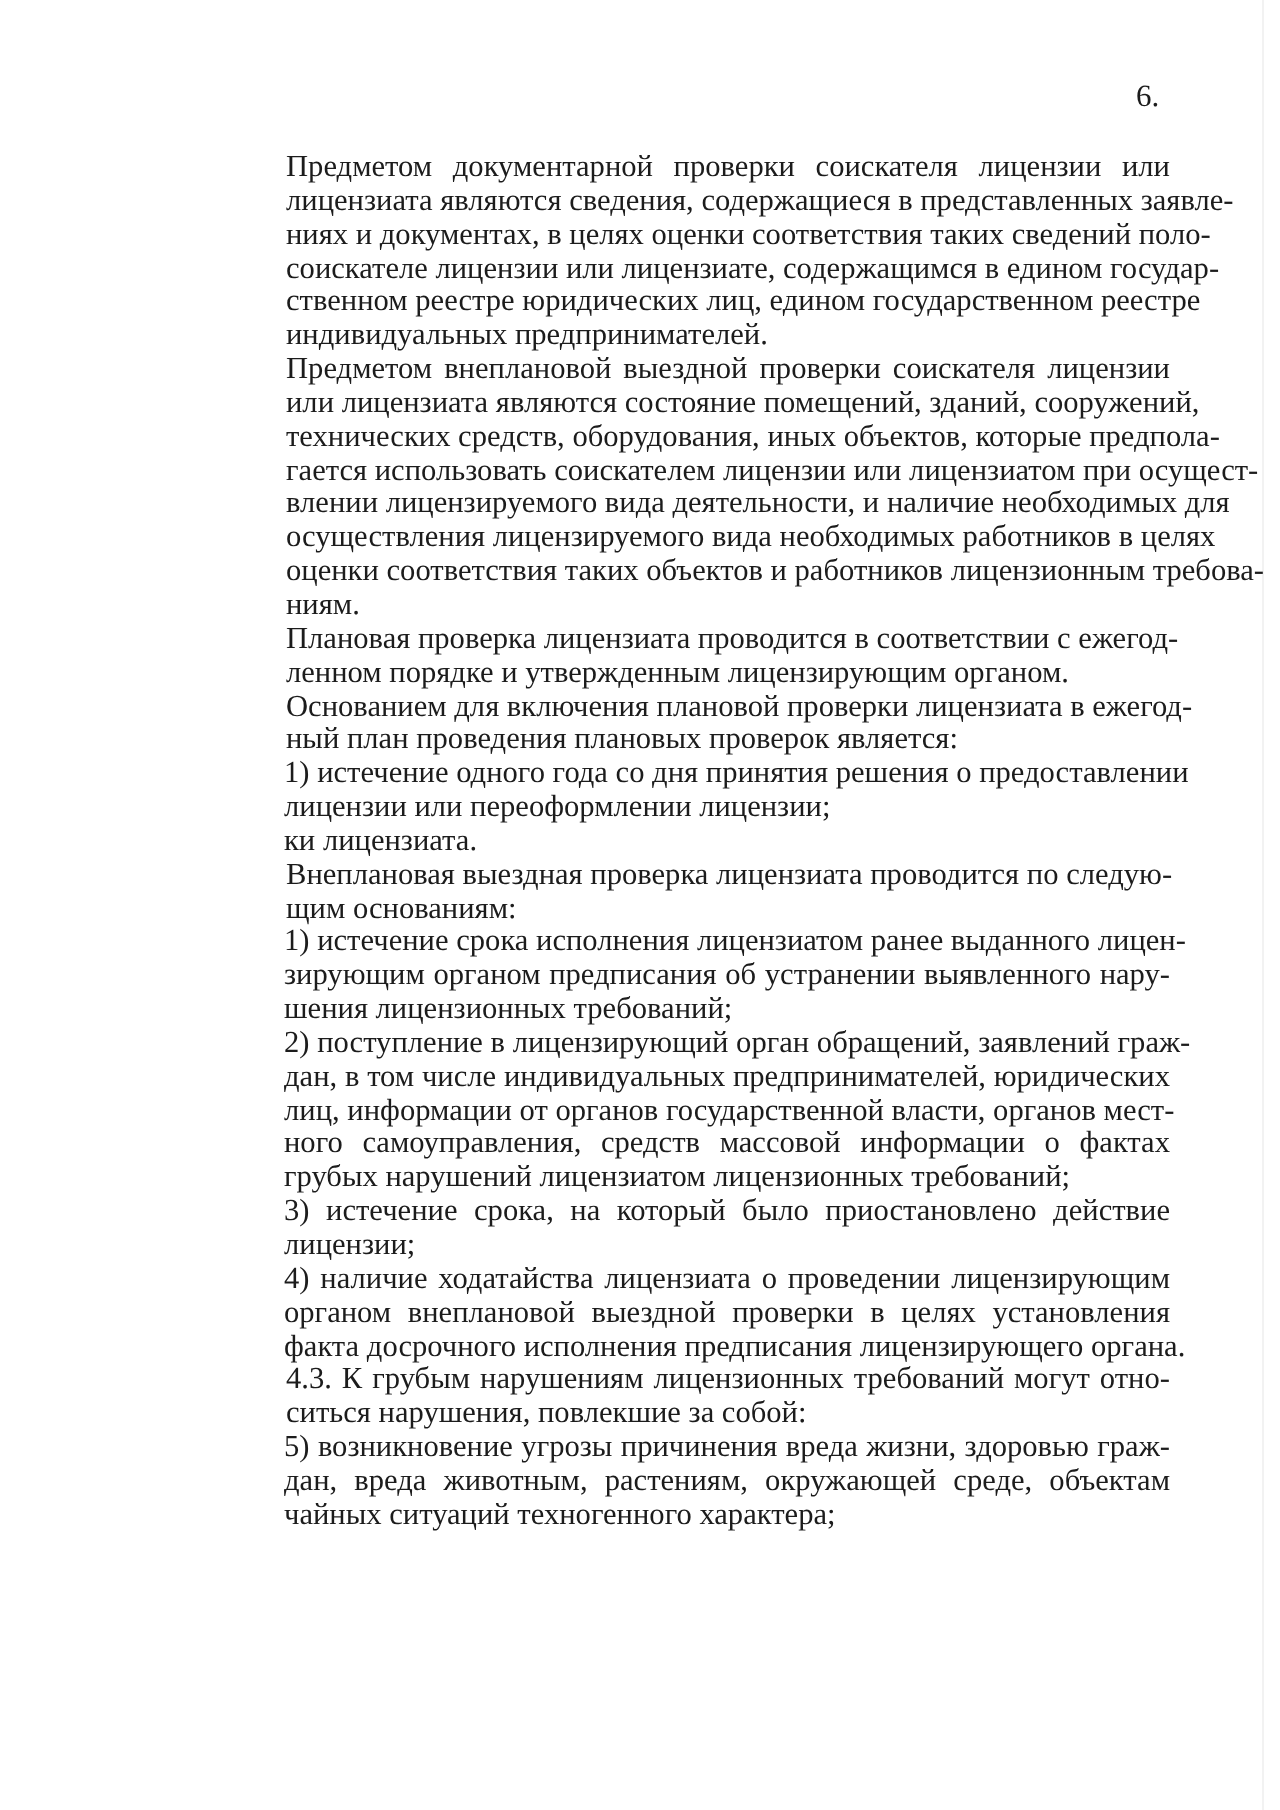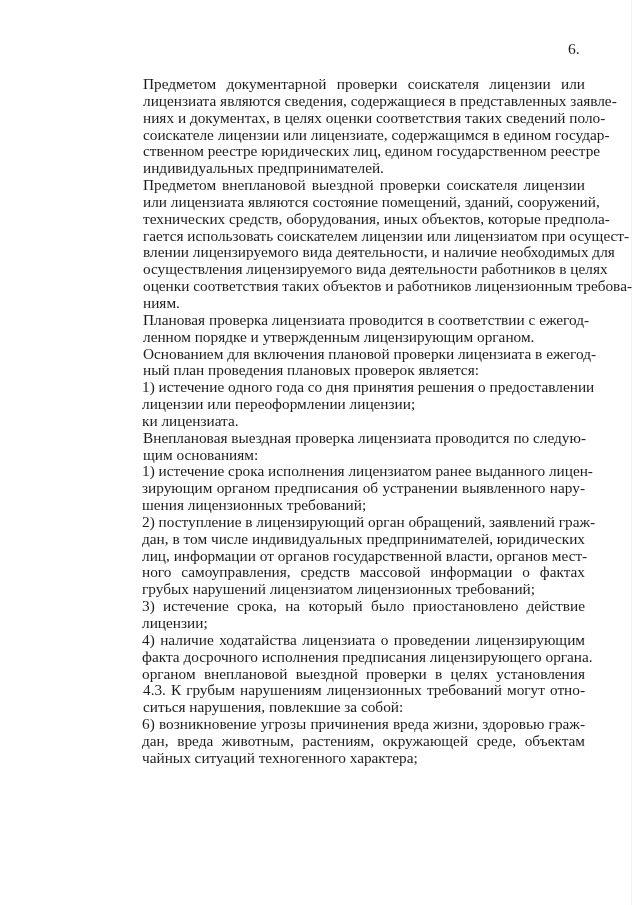--- a/index.html
+++ b/index.html
@@ -37,21 +37,21 @@
     <span class="line">ственном реестре юридических лиц, едином государственном реестре</span>
     <span class="line last">индивидуальных предпринимателей.</span>
   </div>
 
   <div class="p">
     <span class="line">Предметом внеплановой выездной проверки соискателя лицензии</span>
     <span class="line">или лицензиата являются состояние помещений, зданий, сооружений,</span>
     <span class="line">технических средств, оборудования, иных объектов, которые предпола-</span>
     <span class="line">гается использовать соискателем лицензии или лицензиатом при осущест-</span>
     <span class="line">влении лицензируемого вида деятельности, и наличие необходимых для</span>
-    <span class="line">осуществления лицензируемого вида деятельности работников в целях</span>
+    <span class="line">осуществления лицензируемого вида необходимых работников в целях</span>
     <span class="line">оценки соответствия таких объектов и работников лицензионным требова-</span>
     <span class="line last">ниям.</span>
   </div>
 
   <div class="p">
     <span class="line">Плановая проверка лицензиата проводится в соответствии с ежегод-</span>
     <span class="line last">ленном порядке и утвержденным лицензирующим органом.</span>
   </div>
 
   <div class="p">
@@ -87,28 +87,28 @@
     <span class="line last">грубых нарушений лицензиатом лицензионных требований;</span>
   </div>
 
   <div class="li">
     <span class="line">3) истечение срока, на который было приостановлено действие</span>
     <span class="line last">лицензии;</span>
   </div>
 
   <div class="li">
     <span class="line">4) наличие ходатайства лицензиата о проведении лицензирующим</span>
+    <span class="line">органом внеплановой выездной проверки в целях установления</span>
     <span class="line last">факта досрочного исполнения предписания лицензирующего органа.</span>
-    <span class="line">органом внеплановой выездной проверки в целях установления</span>
   </div>
 
   <div class="p">
     <span class="line">4.3. К грубым нарушениям лицензионных требований могут отно-</span>
     <span class="line last">ситься нарушения, повлекшие за собой:</span>
   </div>
 
   <div class="li">
-    <span class="line">6) возникновение угрозы причинения вреда жизни, здоровью граж-</span>
+    <span class="line">5) возникновение угрозы причинения вреда жизни, здоровью граж-</span>
     <span class="line">дан, вреда животным, растениям, окружающей среде, объектам</span>
     <span class="line last">чайных ситуаций техногенного характера;</span>
   </div>
 
 </div>
 
 </body></html>

